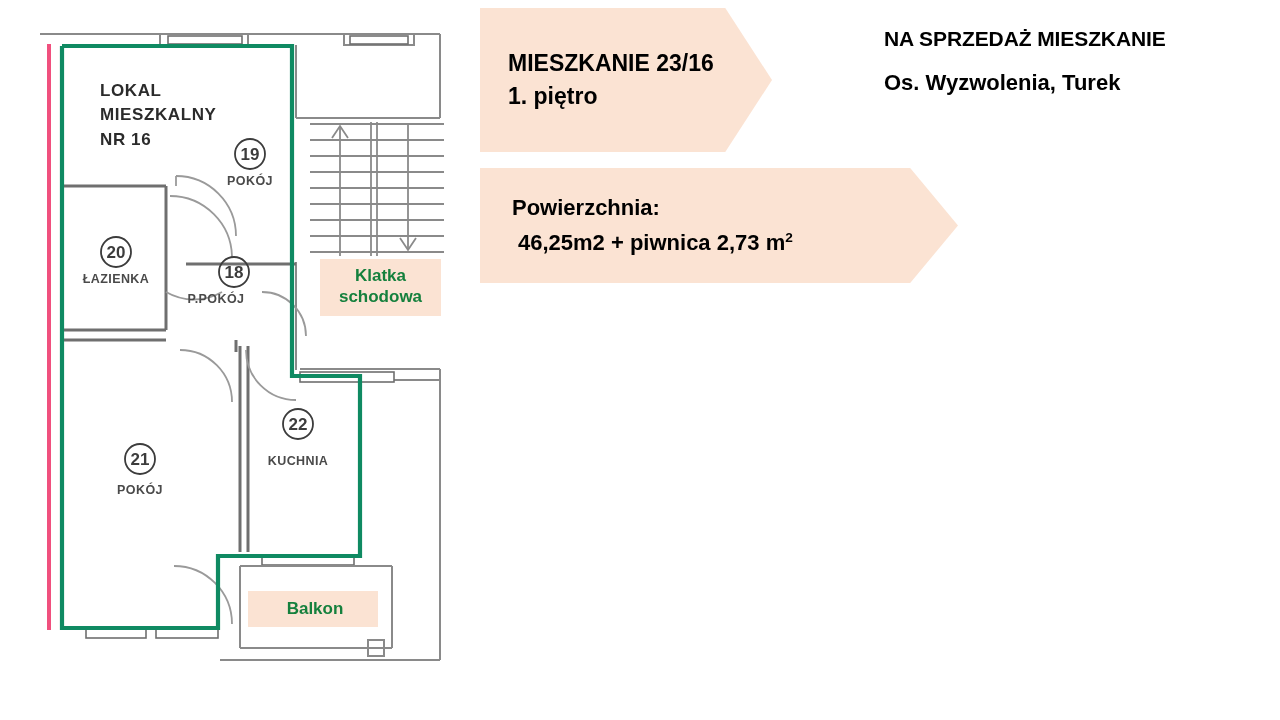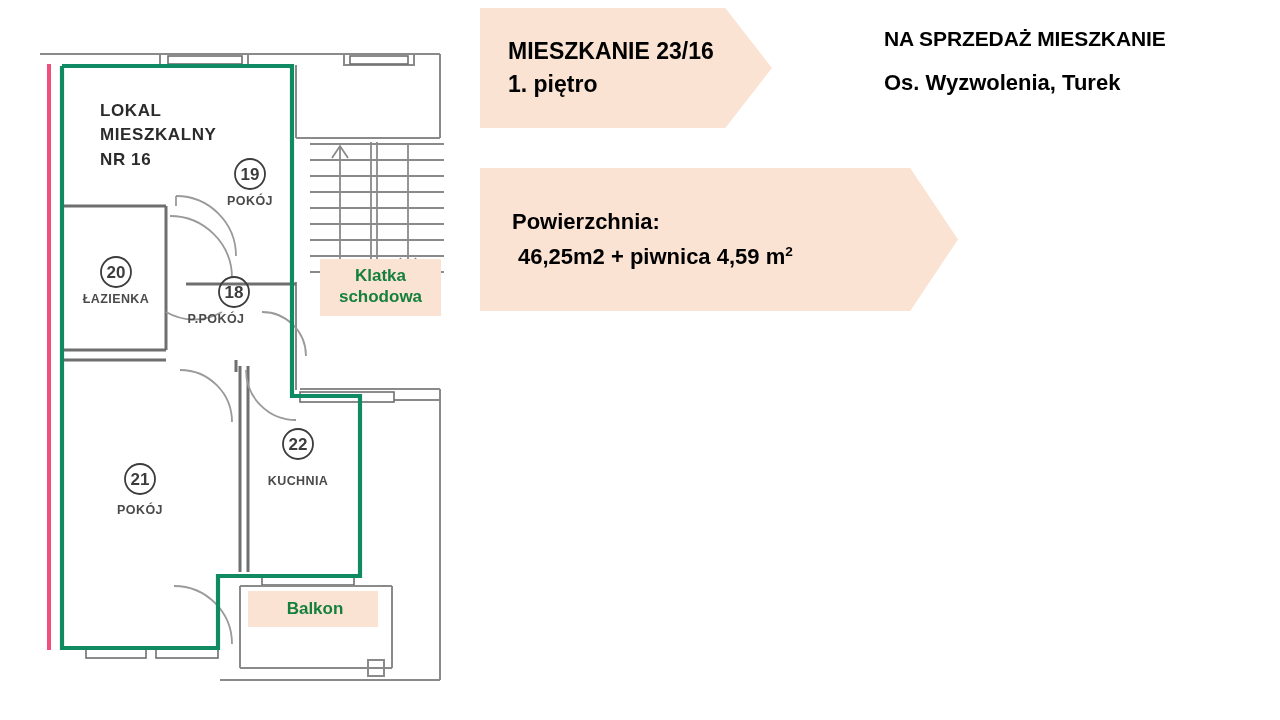--- a/index.html
+++ b/index.html
@@ -19,21 +19,20 @@
     background: #ffffff;
   }
 
   
   #floorplan {
     position: absolute;
     left: 0;
     top: 0;
     width: 470px;
     height: 700px;
-    margin-top: 20px;
   }
   #floorplan svg { display: block; }
 
   
   .plan-tag {
     position: absolute;
     background: #fbe3d3;
     color: #15803d;
     font-family: "Liberation Sans", sans-serif;
     font-weight: bold;
@@ -64,32 +63,32 @@
     flex-direction: column;
     justify-content: center;
     color: #000000;
     font-family: "Liberation Sans", sans-serif;
     font-weight: bold;
   }
   #banner-unit {
     left: 480px;
     top: 8px;
     width: 292px;
-    height: 120px;
+    height: 144px;
     padding-left: 28px;
     box-sizing: border-box;
     font-size: 23px;
     line-height: 1.45;
     clip-path: polygon(0 0, 84% 0, 100% 50%, 84% 100%, 0 100%);
   }
   #banner-area {
     left: 480px;
     top: 168px;
     width: 478px;
-    height: 143px;
+    height: 115px;
     padding-left: 32px;
     box-sizing: border-box;
     font-size: 22px;
     line-height: 1.55;
     clip-path: polygon(0 0, 90% 0, 100% 50%, 90% 100%, 0 100%);
   }
   .banner-line { display: block; }
   #banner-area .banner-line.indented { padding-left: 6px; }
   #banner-area .banner-line sup { font-size: 0.62em; vertical-align: super; }
 
@@ -288,21 +287,21 @@
 
   <div class="plan-tag" id="tag-balcony">Balkon</div>
 
   <div class="banner" id="banner-unit">
     <span class="banner-line">MIESZKANIE 23/16</span>
     <span class="banner-line">1. piętro</span>
   </div>
 
   <div class="banner" id="banner-area">
     <span class="banner-line">Powierzchnia:</span>
-    <span class="banner-line indented"><span>46,25m2 + piwnica 4,59 m</span><sup>2</sup></span>
+    <span class="banner-line indented"><span>46,25m2 + piwnica 2,73 m</span><sup>2</sup></span>
   </div>
 
   <div id="headline">
     <span id="headline-title">NA SPRZEDAŻ MIESZKANIE</span>
     <span id="headline-subtitle">Os. Wyzwolenia, Turek</span>
   </div>
 
 </div>
 
 </body></html>

